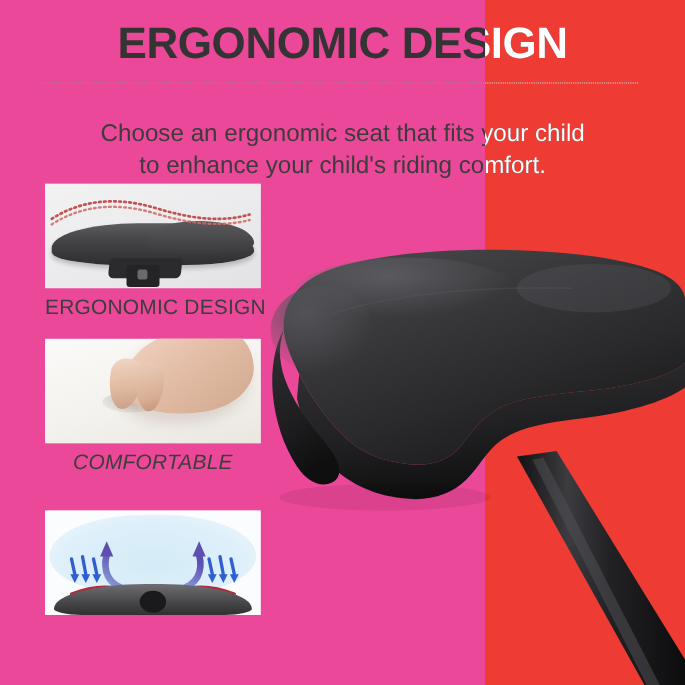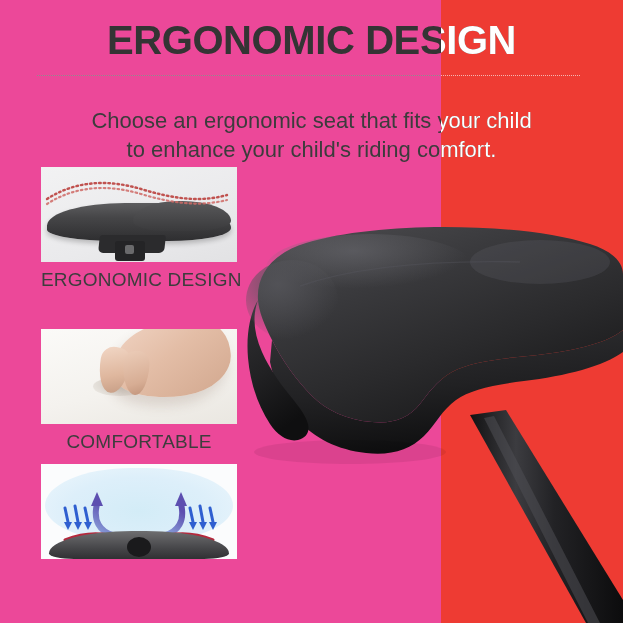--- a/index.html
+++ b/index.html
@@ -99,21 +99,21 @@
     clip-path: inset(0 0 0 441px);
   }
 
   
   .thumb-block {
     position: absolute;
     left: 41px;
     width: 196px;
   }
   .thumb-block.b1 { top: 167px; }
-  .thumb-block.b2 { top: 329px; }
+  .thumb-block.b2 { top: 308px; font-style: italic; }
   .thumb-block.b3 { top: 464px; }
 
   .thumb-img {
     position: relative;
     width: 196px;
     height: 95px;
     overflow: hidden;
     background: #efeff0;
   }
   .thumb-label {

